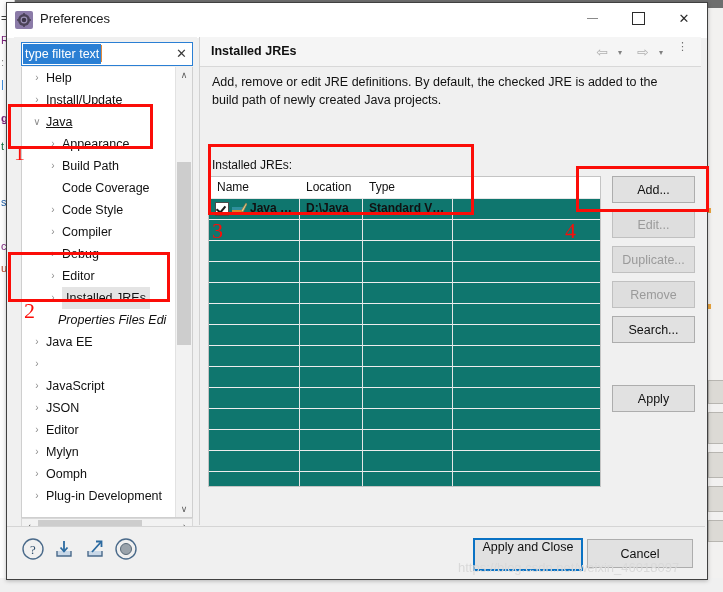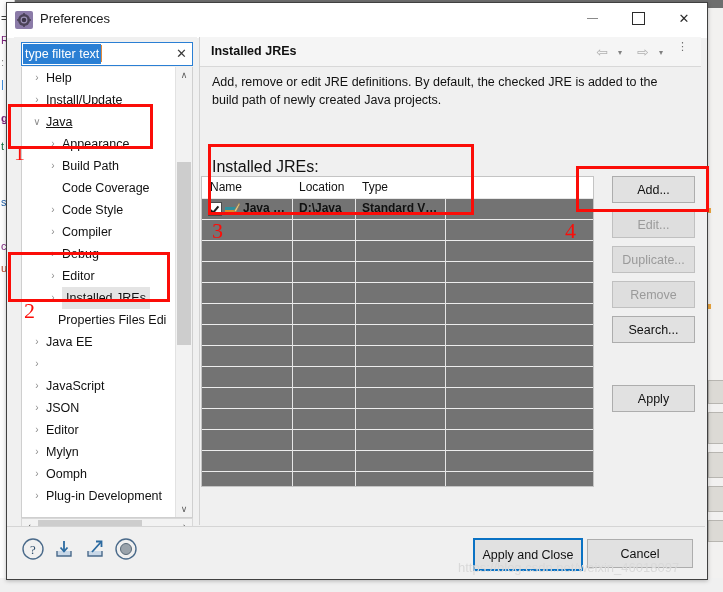--- a/index.html
+++ b/index.html
@@ -67,24 +67,24 @@
   #right-pane{position:absolute;left:192px;top:34px;width:501px;height:488px;background:#f0f0f0;border-left:1px solid #d2d2d2;}
   #page-header{position:absolute;left:0;top:0;width:501px;height:29px;background:#f5f5f5;border-bottom:1px solid #d8d8d8;}
   #page-title{position:absolute;left:11px;top:7px;font-size:12.5px;font-weight:bold;color:#101010;}
   .navicon{position:absolute;top:7px;color:#b0b0b0;}
   #nav-back{right:93px;font-size:14px;}
   #nav-back-dd{right:79px;font-size:8px;top:11px;color:#808080;}
   #nav-fwd{right:52px;font-size:14px;}
   #nav-fwd-dd{right:38px;font-size:8px;top:11px;color:#808080;}
   #nav-menu{right:13px;top:5px;font-size:11px;color:#707070;letter-spacing:0;line-height:8px;}
   #desc{position:absolute;left:12px;top:36px;width:475px;font-size:12.5px;line-height:18px;color:#111;}
-  #list-label{position:absolute;left:12px;top:121px;font-size:16px;color:#111;}
-
-  
-  #table{position:absolute;left:1px;top:139px;width:391px;height:309px;background:#737373;border:1px solid #c4c4c4;overflow:hidden;}
+  #list-label{position:absolute;left:12px;top:121px;font-size:12px;color:#111;}
+
+  
+  #table{position:absolute;left:8px;top:139px;width:391px;height:309px;background:#0f766e;border:1px solid #c4c4c4;overflow:hidden;}
   #thead{position:relative;height:21px;background:#ffffff;border-bottom:1px solid #e6e6e6;}
   .th{position:absolute;top:3px;font-size:12px;color:#111;}
   .colline{position:absolute;top:0;width:1px;background:#e6e6e6;}
   .rowline{position:absolute;left:0;width:391px;height:1px;background:#ededed;}
   #row0{position:absolute;left:0;top:21px;width:391px;height:21px;}
   #row0 .cell{position:absolute;top:3px;font-size:12px;font-weight:bold;color:#111;white-space:nowrap;}
   #cb{position:absolute;left:6px;top:4px;width:12px;height:12px;border:1px solid #4a4a4a;background:#fff;}
   #cb:after{content:"";position:absolute;left:2px;top:1px;width:4px;height:7px;border:solid #1a1a1a;border-width:0 2px 2px 0;transform:rotate(40deg);}
   #jre-icon{position:absolute;left:23px;top:4px;width:15px;height:13px;}
 
@@ -98,21 +98,21 @@
     background:#e1e1e1;font-size:12.5px;color:#111;display:flex;align-items:center;justify-content:center;}
 
   
   #bottombar{position:absolute;left:0;top:523px;width:698px;height:52px;background:#f0f0f0;border-top:1px solid #d5d5d5;}
   .bicon{position:absolute;top:10px;width:26px;height:26px;}
   #ic-help{left:14px;}
   #ic-import{left:45px;}
   #ic-export{left:76px;}
   #ic-circle{left:107px;}
   #apply-close{position:absolute;left:466px;top:11px;width:106px;height:29px;
-    background:#e1e1e1;border:2px solid #0a72c4;display:flex;align-items:center;justify-content:center;
+    background:#e1e1e1;border:2px solid #0a72c4;display:flex;align-items:flex-start;justify-content:center;
     font-size:12.5px;color:#111;}
   #cancel-btn{position:absolute;left:580px;top:12px;width:104px;height:27px;
     background:#e1e1e1;border:1px solid #adadad;display:flex;align-items:center;justify-content:center;
     font-size:12.5px;color:#111;}
 
   
   .redbox{position:absolute;border:3px solid #fb0d08;pointer-events:none;}
   .rednum{position:absolute;color:#fb0d08;font-size:22px;font-family:"Liberation Serif",serif;pointer-events:none;}
   
   #watermark{position:absolute;left:458px;top:560px;font-size:13px;color:#d9d9d9;white-space:nowrap;}
@@ -216,21 +216,21 @@
           </div>
           <div class="tnode">
             <span class="arrow" style="left: 24px;">›</span>
             <span class="tlabel" style="left: 40px;">Editor</span>
           </div>
           <div class="tnode sel">
             <span class="arrow" style="left: 24px;">›</span>
             <span class="tlabel" style="left: 40px;">Installed JREs</span>
           </div>
           <div class="tnode">
-            <span class="tlabel" style="left: 36px;">Properties Files Edi</span>
+            <span class="tlabel" style="left: 36px; font-style: italic;">Properties Files Edi</span>
           </div>
           <div class="tnode">
             <span class="arrow" style="left: 8px;">›</span>
             <span class="tlabel" style="left: 24px;">Java EE</span>
           </div>
           <div class="tnode">
             <span class="arrow" style="left: 8px;">›</span>
           </div>
           <div class="tnode">
             <span class="arrow" style="left: 8px;">›</span>

